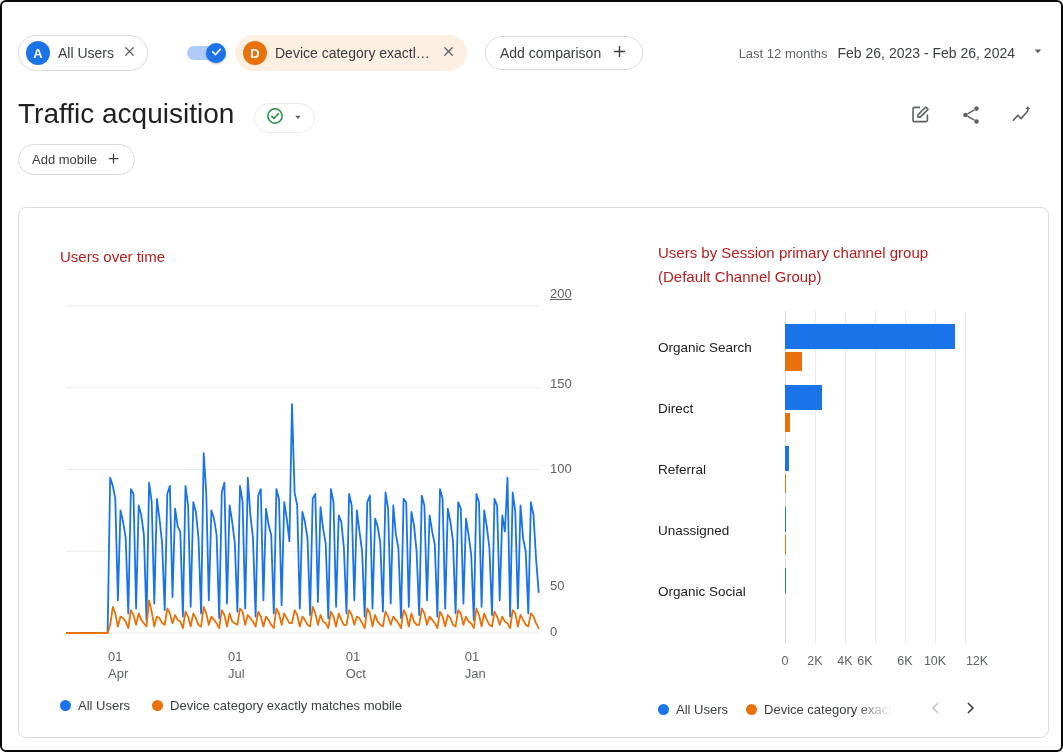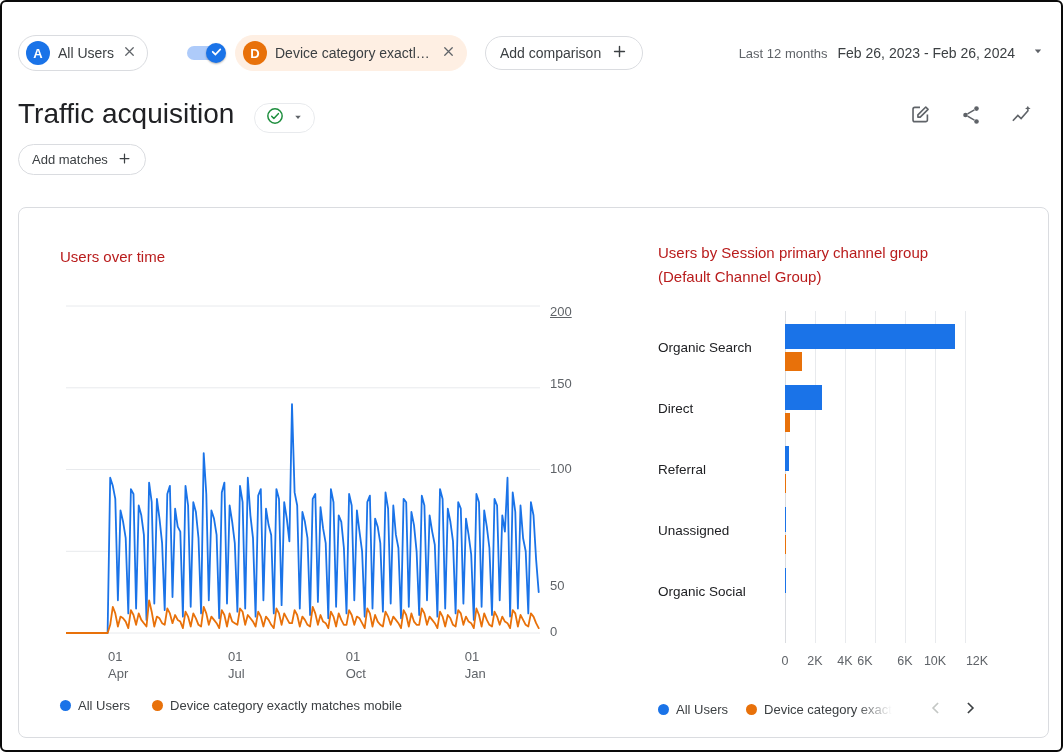--- a/index.html
+++ b/index.html
@@ -157,21 +157,21 @@
       <span>
         <svg width="23" height="23" viewBox="0 0 24 24" fill="none" stroke="#5f6368" stroke-width="1.7">
           <path d="M3 18.5l5.2-5.6 3.4 3.3 7.6-8.7"></path>
           <path d="M18.6 2.8l.9 2 2 .9-2 .9-.9 2-.9-2-2-.9 2-.9z" fill="#5f6368" stroke="none"></path>
         </svg>
       </span>
     </button>
   </div>
 
   <div class="add-filter">
-    <span>Add matches</span>
+    <span>Add mobile</span>
     <span>
       <svg width="15" height="15" viewBox="0 0 24 24">
           <path d="M12 5v14M5 12h14" stroke="#3c4043" stroke-width="2" fill="none" stroke-linecap="round"></path>
         </svg>
     </span>
   </div>
 
   <div class="card">
 
     <div class="chart-title" id="line-title">Users over time</div>
@@ -182,21 +182,21 @@
         <line x1="0" x2="474" y1="89.8" y2="89.8" stroke="#e8eaed" stroke-width="1"></line>
         <line x1="0" x2="474" y1="8.0" y2="8.0" stroke="#e8eaed" stroke-width="1"></line>
         <polyline points="0.0,335.0 2.6,335.0 5.2,335.0 7.8,335.0 10.4,335.0 13.0,335.0 15.6,335.0 18.2,335.0 20.8,335.0 23.4,335.0 26.0,335.0 28.6,335.0 31.2,335.0 33.8,335.0 36.4,335.0 39.0,335.0 41.6,335.0 44.2,179.7 46.8,187.8 49.3,200.9 51.9,302.3 54.5,212.4 57.1,223.8 59.7,240.2 62.3,315.4 64.9,191.1 67.5,196.0 70.1,310.5 72.7,207.5 75.3,217.3 77.9,236.9 80.5,321.9 83.1,184.6 85.7,204.2 88.3,305.6 90.9,200.9 93.5,220.6 96.1,245.1 98.7,312.1 101.3,196.0 103.9,187.8 106.5,299.0 109.1,210.7 111.7,228.7 114.3,233.6 116.9,318.6 119.5,187.8 122.1,207.5 124.7,308.8 127.3,204.2 129.9,214.0 132.5,240.2 135.1,315.4 137.7,155.1 140.3,196.0 142.8,302.3 145.4,212.4 148.0,220.6 150.6,236.9 153.2,320.3 155.8,194.4 158.4,184.6 161.0,305.6 163.6,207.5 166.2,223.8 168.8,245.1 171.4,313.7 174.0,187.8 176.6,204.2 179.2,310.5 181.8,179.7 184.4,217.3 187.0,240.2 189.6,318.6 192.2,197.7 194.8,191.1 197.4,302.3 200.0,210.7 202.6,227.1 205.2,236.9 207.8,315.4 210.4,191.1 213.0,200.9 215.6,307.2 218.2,204.2 220.8,220.6 223.4,243.4 226.0,106.1 228.6,194.4 231.2,207.5 233.8,310.5 236.4,214.0 238.9,223.8 241.5,240.2 244.1,317.0 246.7,200.9 249.3,196.0 251.9,303.9 254.5,209.1 257.1,230.4 259.7,245.1 262.3,320.3 264.9,191.1 267.5,204.2 270.1,308.8 272.7,217.3 275.3,223.8 277.9,250.0 280.5,315.4 283.1,196.0 285.7,207.5 288.3,302.3 290.9,212.4 293.5,233.6 296.1,253.3 298.7,318.6 301.3,204.2 303.9,197.7 306.5,310.5 309.1,220.6 311.7,228.7 314.3,245.1 316.9,313.7 319.5,194.4 322.1,210.7 324.7,305.6 327.3,207.5 329.9,236.9 332.4,250.0 335.0,320.3 337.6,200.9 340.2,204.2 342.8,308.8 345.4,214.0 348.0,227.1 350.6,253.3 353.2,317.0 355.8,197.7 358.4,207.5 361.0,302.3 363.6,217.3 366.2,233.6 368.8,246.7 371.4,318.6 374.0,191.1 376.6,200.9 379.2,310.5 381.8,210.7 384.4,223.8 387.0,243.4 389.6,315.4 392.2,204.2 394.8,210.7 397.4,305.6 400.0,220.6 402.6,236.9 405.2,256.5 407.8,321.9 410.4,196.0 413.0,204.2 415.6,308.8 418.2,212.4 420.8,228.7 423.4,250.0 426.0,317.0 428.5,200.9 431.1,207.5 433.7,302.3 436.3,217.3 438.9,233.6 441.5,179.7 444.1,318.6 446.7,194.4 449.3,214.0 451.9,310.5 454.5,207.5 457.1,240.2 459.7,253.3 462.3,315.4 464.9,204.2 467.5,217.3 470.1,261.4 472.7,294.1" fill="none" stroke="#1a73e8" stroke-width="1.8" stroke-linejoin="round" stroke-linecap="round"></polyline>
         <polyline points="0.0,335.0 2.6,335.0 5.2,335.0 7.8,335.0 10.4,335.0 13.0,335.0 15.6,335.0 18.2,335.0 20.8,335.0 23.4,335.0 26.0,335.0 28.6,335.0 31.2,335.0 33.8,335.0 36.4,335.0 39.0,335.0 41.6,335.0 44.2,326.8 46.8,308.8 49.3,315.4 51.9,328.5 54.5,318.6 57.1,320.3 59.7,323.6 62.3,330.1 64.9,312.1 67.5,317.0 70.1,326.8 72.7,315.4 75.3,321.9 77.9,325.2 80.5,328.5 83.1,302.3 85.7,313.7 88.3,328.5 90.9,318.6 93.5,320.3 96.1,325.2 98.7,326.8 101.3,310.5 103.9,315.4 106.5,325.2 109.1,317.0 111.7,321.9 114.3,323.6 116.9,330.1 119.5,313.7 122.1,318.6 124.7,328.5 127.3,315.4 129.9,320.3 132.5,326.8 135.1,328.5 137.7,308.8 140.3,315.4 142.8,326.8 145.4,318.6 148.0,321.9 150.6,325.2 153.2,330.1 155.8,312.1 158.4,317.0 161.0,328.5 163.6,315.4 166.2,323.6 168.8,325.2 171.4,326.8 174.0,310.5 176.6,313.7 179.2,326.8 181.8,317.0 184.4,320.3 187.0,323.6 189.6,328.5 192.2,313.7 194.8,318.6 197.4,328.5 200.0,318.6 202.6,321.9 205.2,326.8 207.8,330.1 210.4,310.5 213.0,315.4 215.6,326.8 218.2,315.4 220.8,320.3 223.4,325.2 226.0,325.2 228.6,312.1 231.2,317.0 233.8,328.5 236.4,318.6 238.9,321.9 241.5,326.8 244.1,328.5 246.7,308.8 249.3,315.4 251.9,326.8 254.5,317.0 257.1,323.6 259.7,325.2 262.3,330.1 264.9,313.7 267.5,318.6 270.1,328.5 272.7,315.4 275.3,321.9 277.9,326.8 280.5,326.8 283.1,312.1 285.7,317.0 288.3,326.8 290.9,318.6 293.5,320.3 296.1,325.2 298.7,330.1 301.3,310.5 303.9,315.4 306.5,328.5 309.1,317.0 311.7,323.6 314.3,326.8 316.9,328.5 319.5,313.7 322.1,318.6 324.7,326.8 327.3,318.6 329.9,321.9 332.4,325.2 335.0,330.1 337.6,312.1 340.2,317.0 342.8,328.5 345.4,315.4 348.0,323.6 350.6,326.8 353.2,326.8 355.8,310.5 358.4,315.4 361.0,326.8 363.6,318.6 366.2,321.9 368.8,325.2 371.4,330.1 374.0,313.7 376.6,318.6 379.2,328.5 381.8,317.0 384.4,320.3 387.0,326.8 389.6,328.5 392.2,312.1 394.8,315.4 397.4,326.8 400.0,318.6 402.6,323.6 405.2,325.2 407.8,330.1 410.4,310.5 413.0,317.0 415.6,328.5 418.2,315.4 420.8,321.9 423.4,326.8 426.0,328.5 428.5,313.7 431.1,318.6 433.7,326.8 436.3,318.6 438.9,323.6 441.5,325.2 444.1,330.1 446.7,312.1 449.3,315.4 451.9,328.5 454.5,317.0 457.1,321.9 459.7,326.8 462.3,328.5 464.9,315.4 467.5,318.6 470.1,325.2 472.7,330.1" fill="none" stroke="#e8710a" stroke-width="1.8" stroke-linejoin="round" stroke-linecap="round"></polyline>
       </svg>
     <div id="line-ylabels">
         <div class="axis-label y-label" style="top: 416px;">0</div>
         <div class="axis-label y-label" style="top: 334.25px; margin-top: 36px;">50</div>
         <div class="axis-label y-label" style="top: 252.5px;">100</div>
         <div class="axis-label y-label" style="top: 168px;">150</div>
-        <div class="axis-label y-label" style="top: 96px; text-decoration: underline;">200</div>
+        <div class="axis-label y-label" style="top: 78px; text-decoration: underline;">200</div>
       </div>
     <div id="line-xlabels">
         <div class="axis-label x-label" style="left: 91.1534px;">
           <div>01</div>
           <div>Apr</div>
         </div>
         <div class="axis-label x-label" style="left: 209.329px;">
           <div>01</div>
           <div>Jul</div>
         </div>

